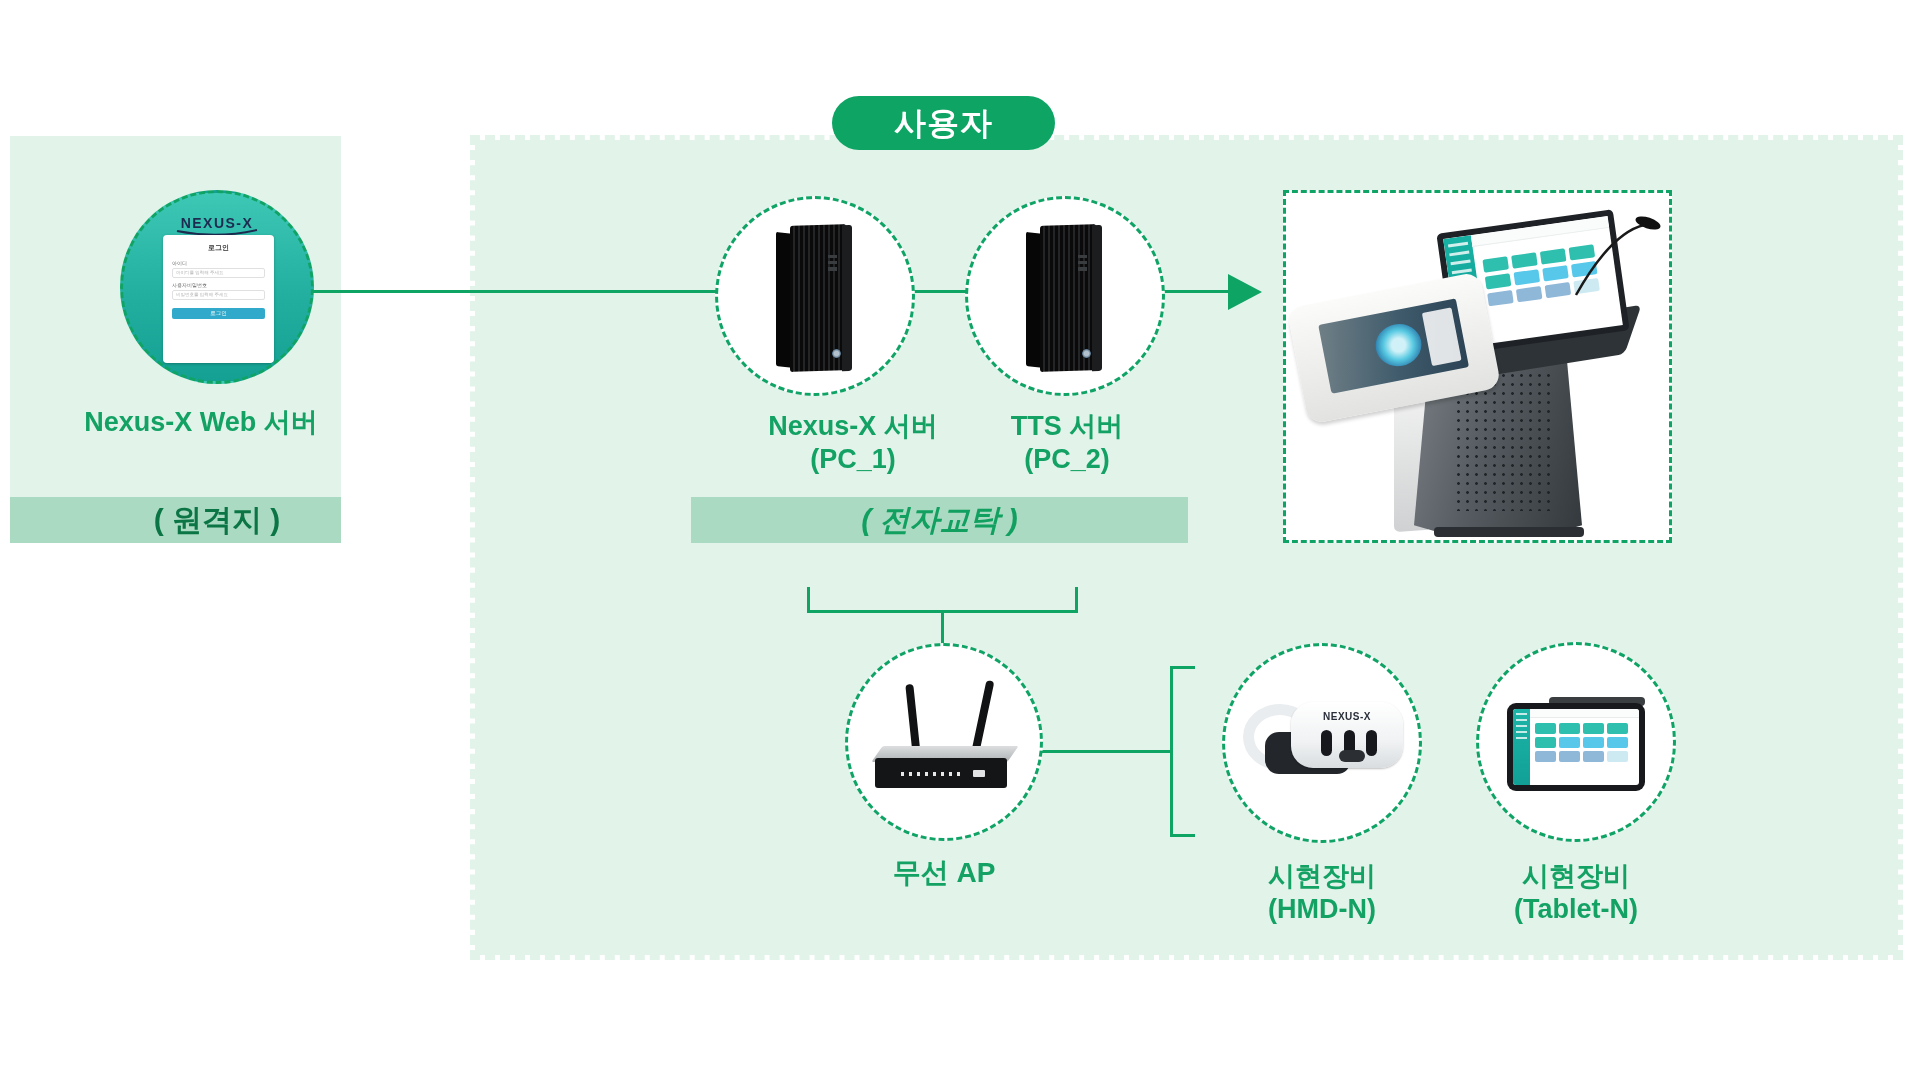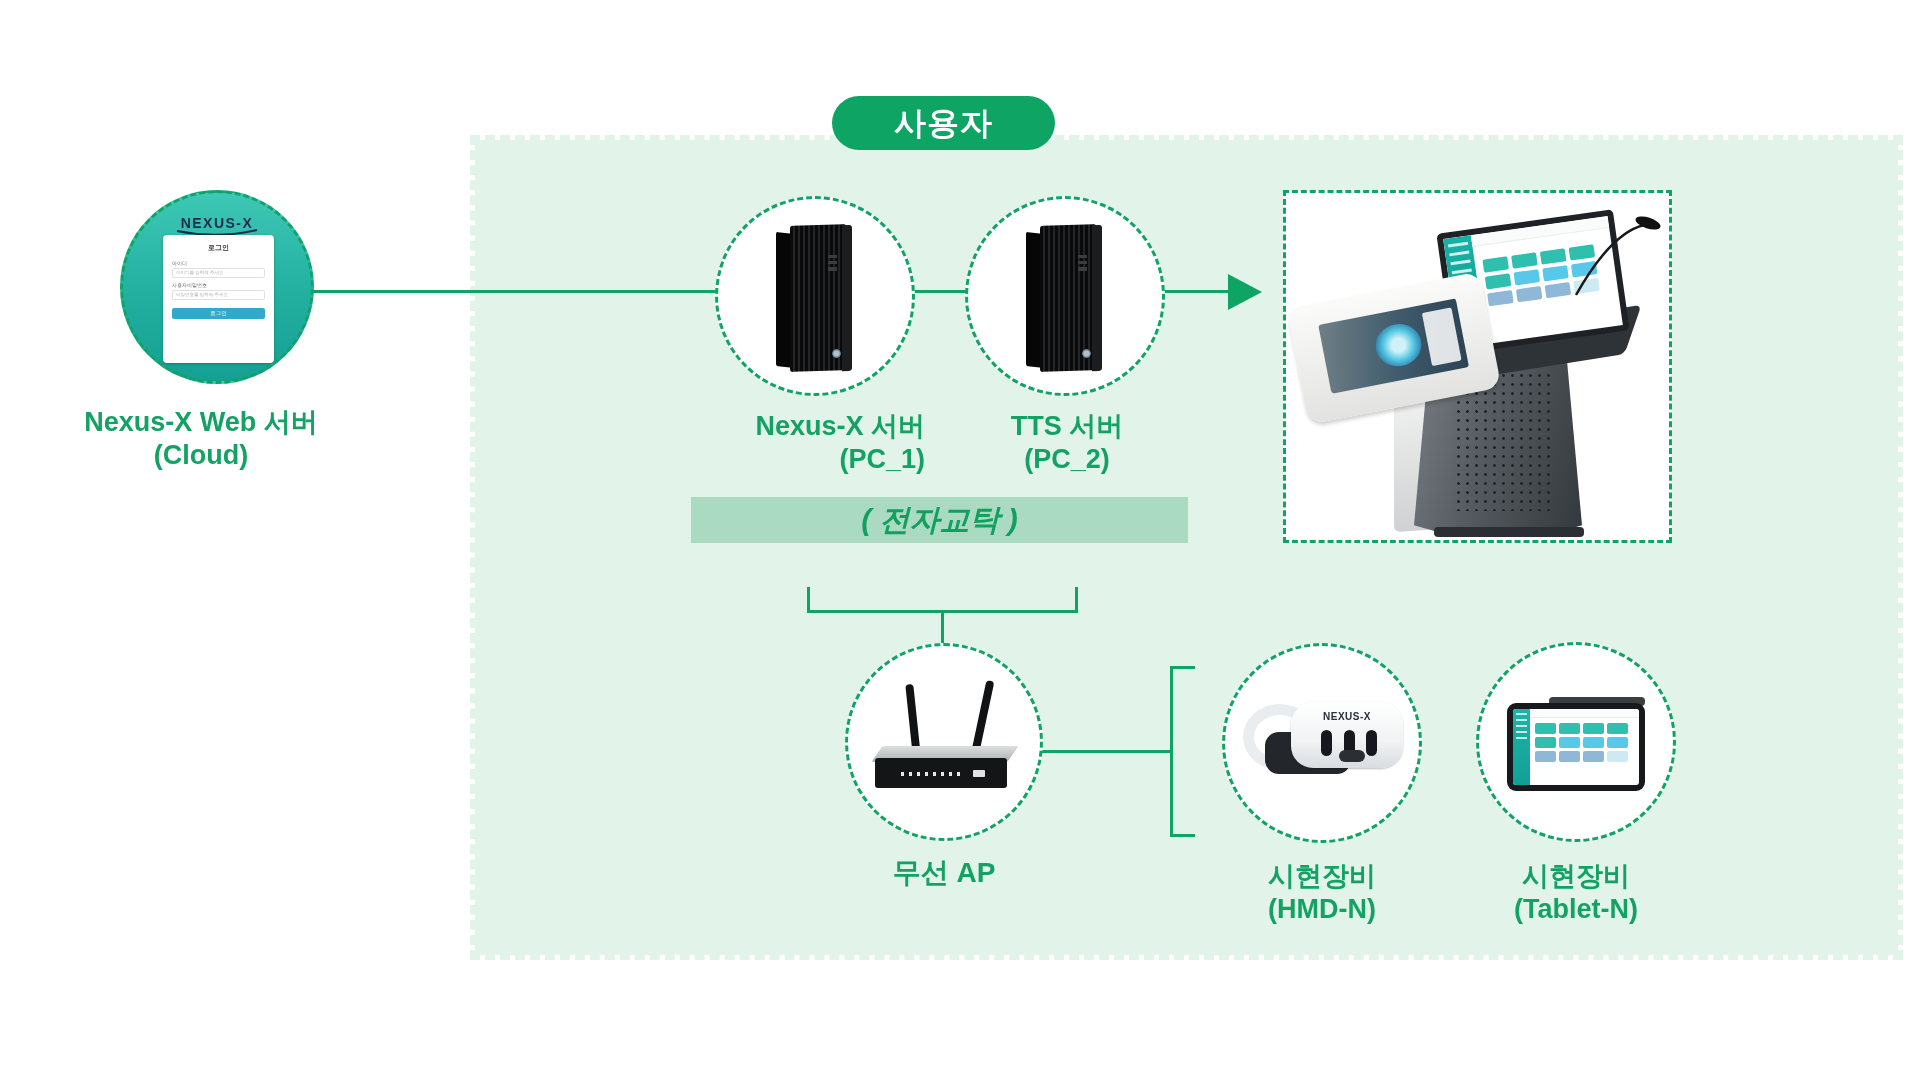--- a/index.html
+++ b/index.html
@@ -35,21 +35,21 @@
   #hmd-node { left:1222px; top:643px; width:200px; height:200px; }
   #tab-node { left:1476px; top:642px; width:200px; height:200px; }
 
   
   #kiosk-box { position:absolute; left:1283px; top:190px; width:389px; height:353px;
     background:#ffffff; border:3px dashed #0FA465; z-index:3; }
 
   
   .lbl { position:absolute; text-align:center; color:#13A263; font-weight:600; font-size:27px; line-height:33px; z-index:4; }
   #hq-label { left:54px; top:406px; width:294px; }
-  #pc1-label { left:705px; top:410px; width:220px;text-align:right; }
+  #pc1-label { left:743px; top:410px; width:220px; }
   #pc2-label { left:957px; top:410px; width:220px; }
   #ap-label { left:844px; top:856px; width:200px; font-size:28px; }
   #hmd-label { left:1212px; top:860px; width:220px; }
   #tab-label { left:1466px; top:860px; width:220px; }
 
   
   .hline,.vline { position:absolute; background:#0EA463; z-index:2; }
   .hline { height:3px; } .vline { width:3px; }
   #line-web-pc1 { left:310px; top:290px; width:408px; }
   #line-pc1-pc2 { left:912px; top:290px; width:56px; }
@@ -152,20 +152,25 @@
   #kiosk .base { position:absolute; left:148px; top:334px; width:150px; height:10px; background:#2B2F33; border-radius:4px; }
   #kiosk svg.mic { position:absolute; left:270px; top:10px; }
 
   .small-swoosh { stroke:#1D2B50; fill:none; stroke-width:2; }
 </style>
 </head>
 <body>
 
 <div id="canvas">
 
+  <div class="panel" id="hq-panel">
+    <div class="zone-band" id="hq-band">
+      <span class="zone-text">( 원격지 )</span>
+    </div>
+  </div>
 
 
   <div class="node" id="web-node">
     <div id="web-logo">
       <span>NEXUS-X</span>
       <svg width="84" height="8" viewBox="0 0 84 8">
         <path class="small-swoosh" d="M2,2 Q42,10 82,1"></path>
       </svg>
     </div>
     <div id="login-card">
@@ -173,21 +178,20 @@
       <div class="fld-lbl">아이디</div>
       <div class="fld">아이디를 입력해 주세요</div>
       <div class="fld-lbl">사용자비밀번호</div>
       <div class="fld">비밀번호를 입력해 주세요</div>
       <div id="login-btn">로그인</div>
     </div>
   </div>
 
   <div class="lbl" id="hq-label">
     <div>Nexus-X Web 서버</div>
-    <div>(Cloud)</div>
   </div>
 
   <div class="panel" id="user-panel"></div>
   <div class="zone-band" id="user-band">
     <span class="zone-text">( 전자교탁 )</span>
   </div>
 
   <div class="badge" id="badge-user">사용자</div>
 
   <div class="hline" id="line-web-pc1"></div>

